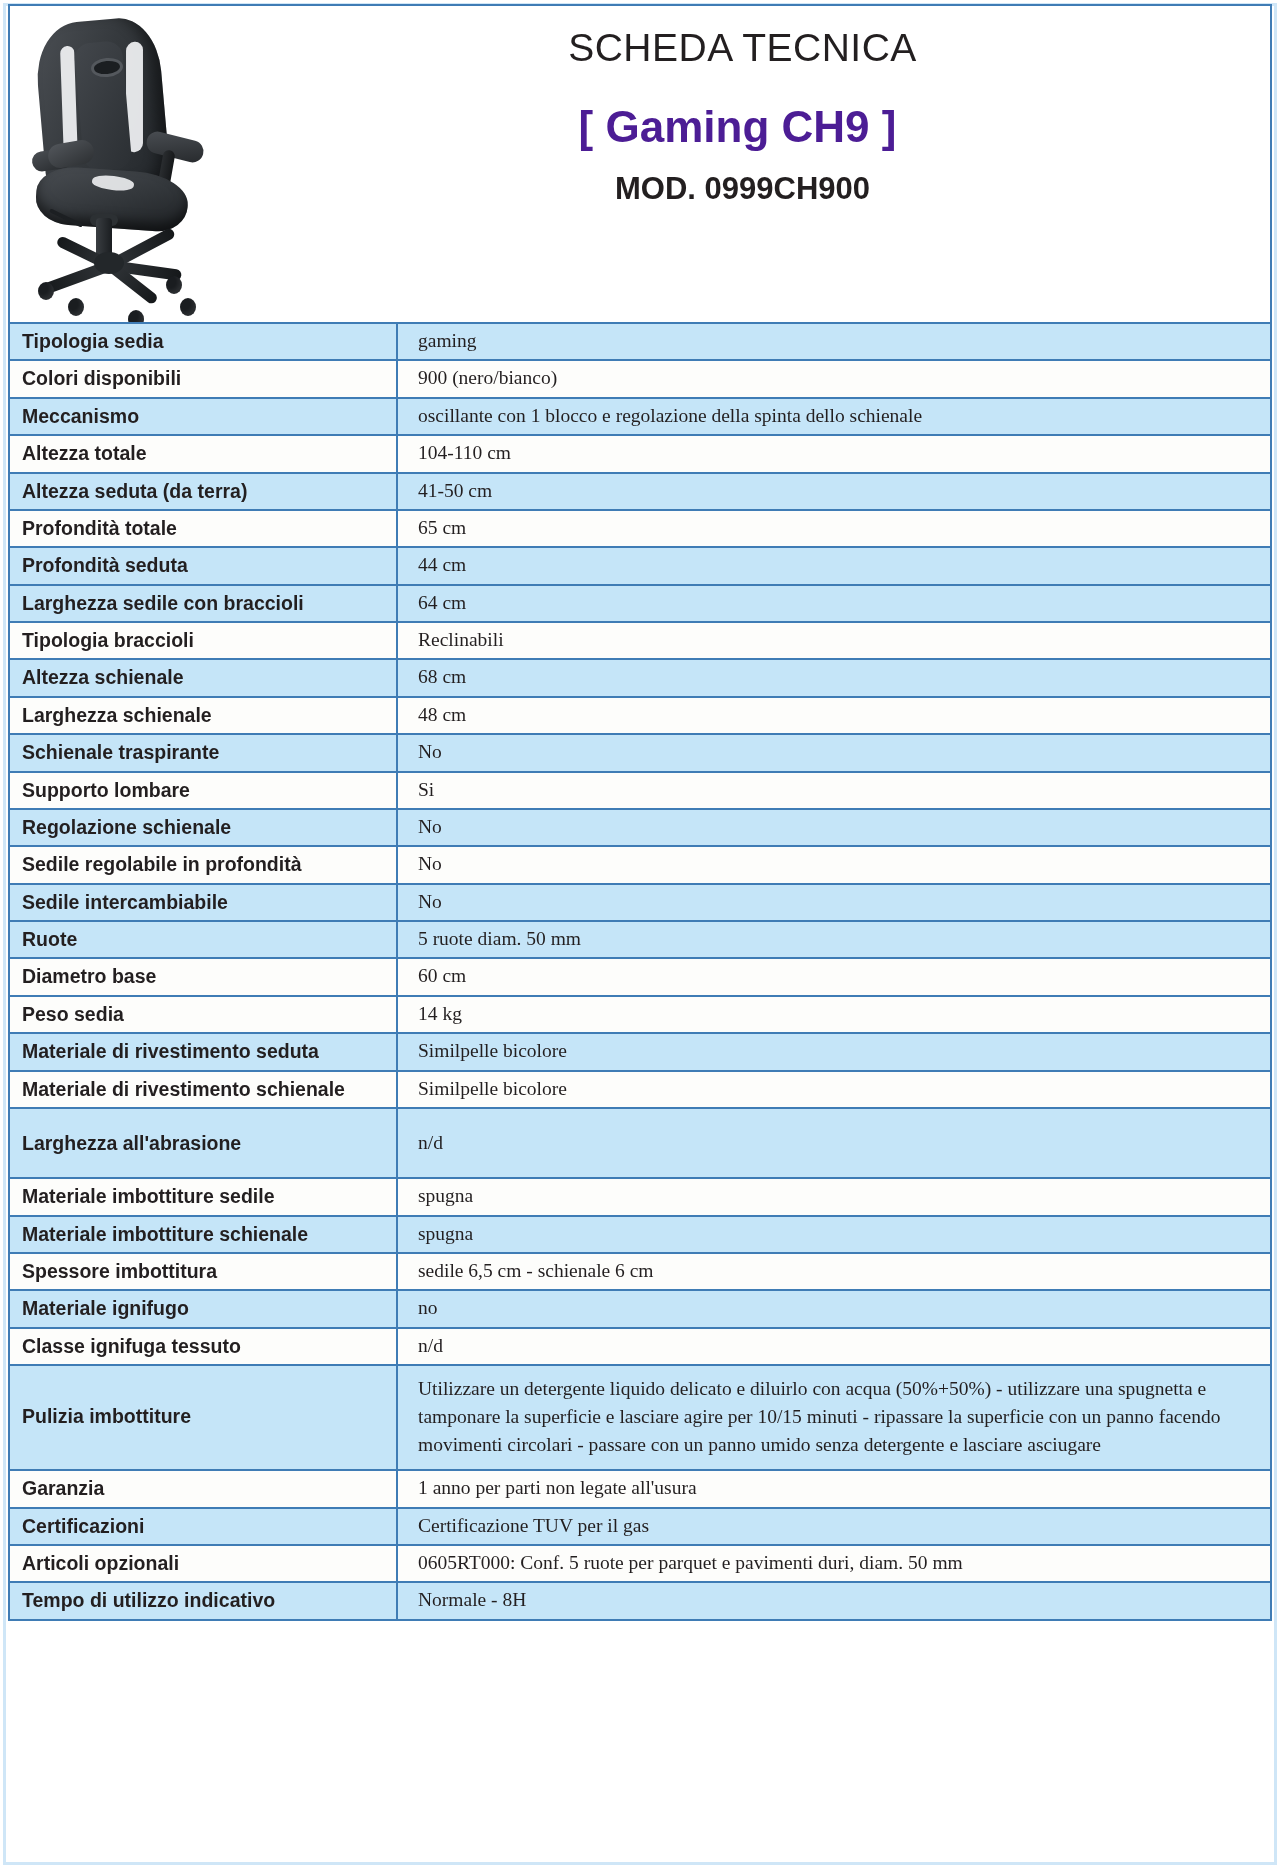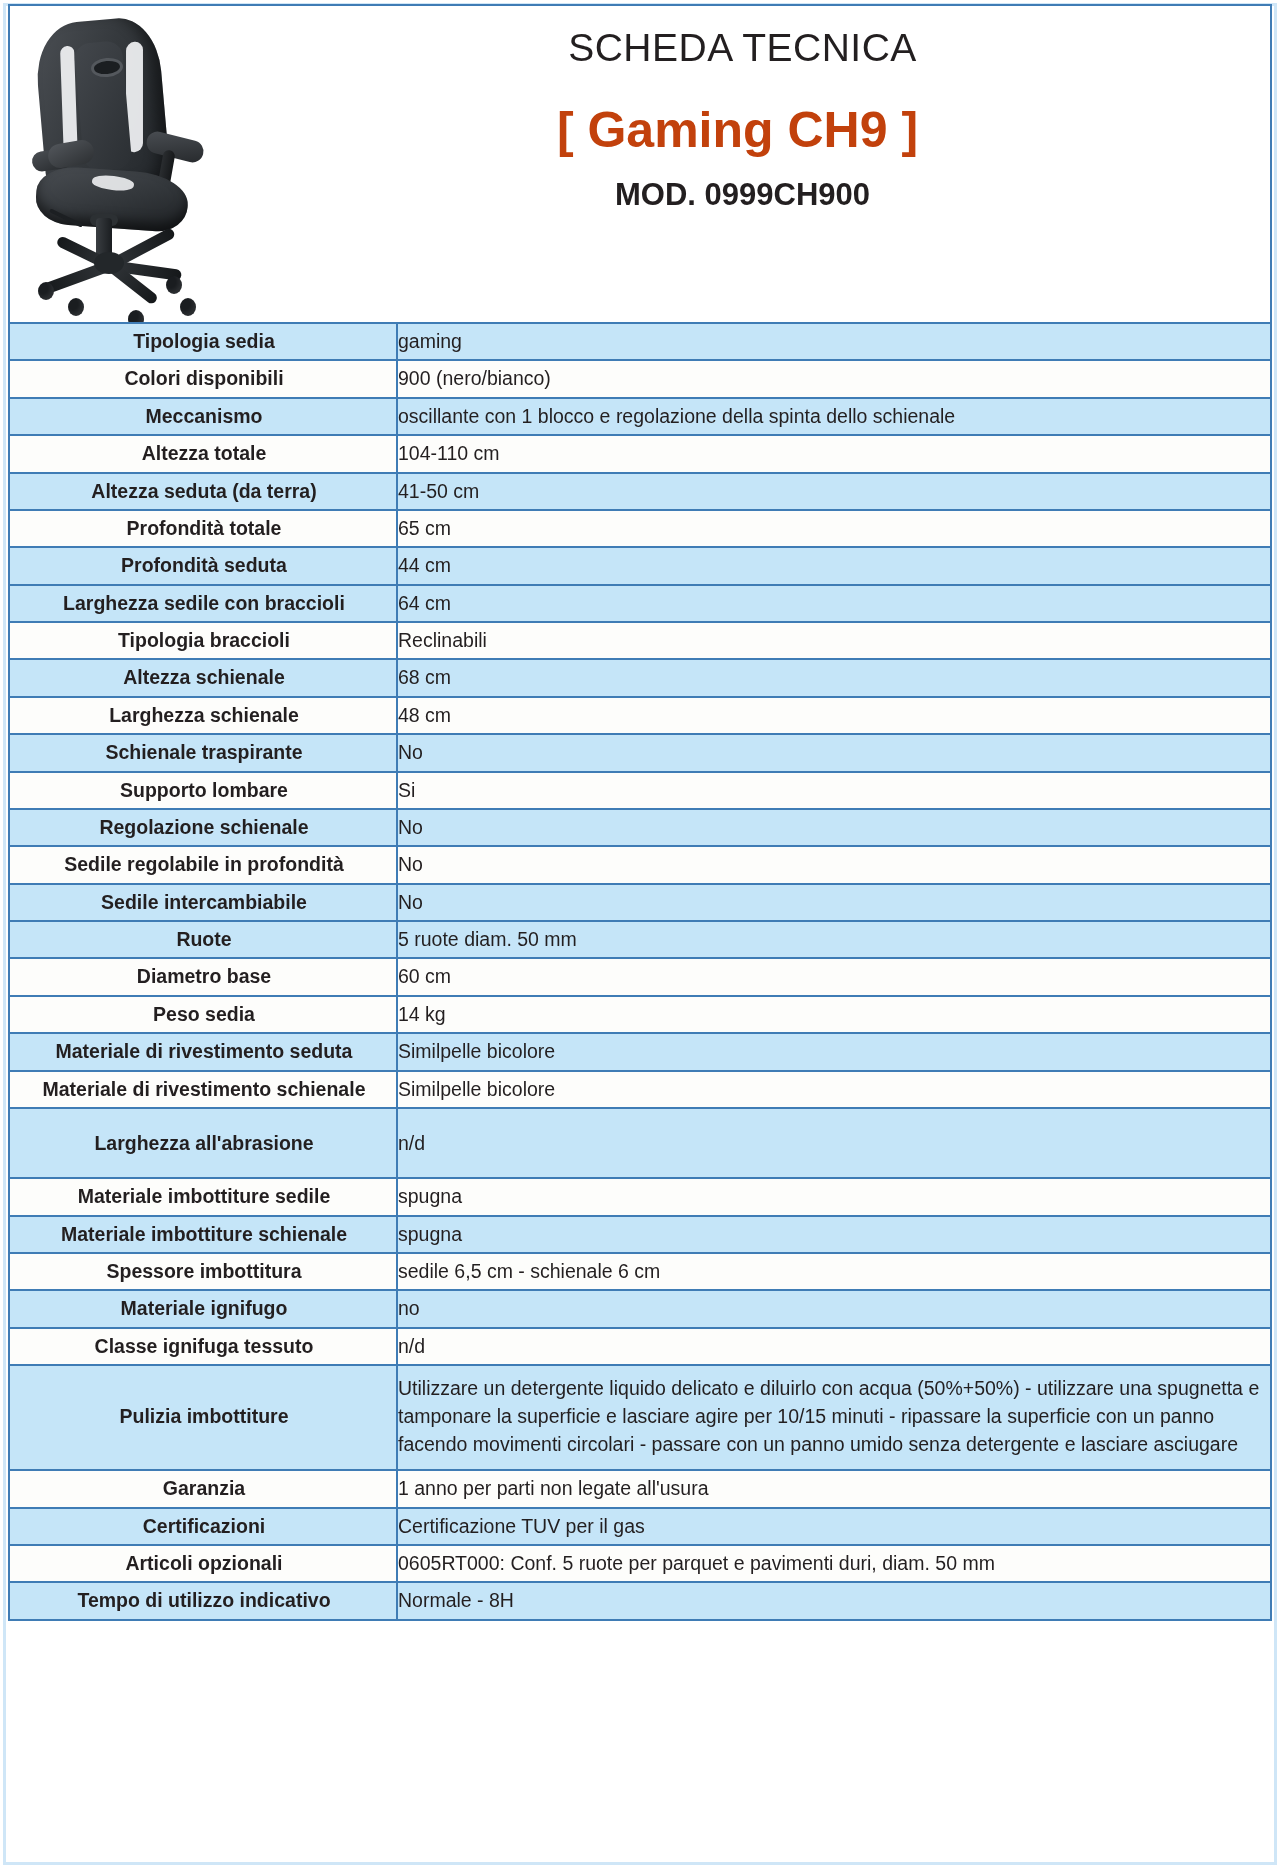--- a/index.html
+++ b/index.html
@@ -79,23 +79,23 @@
   .t-scheda {
     font-size: 39px;
     font-weight: normal;
     letter-spacing: 0.5px;
     color: #231f20;
     line-height: 1.05;
     margin: 0 0 36px 0;
     white-space: nowrap;
   }
   .t-model {
-    font-size: 50px;
+    font-size: 44px;
     font-weight: bold;
-    color: #c2410c;
+    color: #4c1d95;
     line-height: 1;
     margin: 0 10px 16px 0;
     white-space: nowrap;
   }
   .t-mod {
     font-size: 31px;
     font-weight: bold;
     color: #231f20;
     line-height: 1;
     margin: 8px;
@@ -279,25 +279,25 @@
     vertical-align: middle;
     font-size: 19.5px;
     color: #231f20;
     line-height: 1.25;
   }
   table.specs td.k {
     width: 364px;
     font-weight: bold;
     padding: 5px 10px 6px 12px;
     border-right: 2px solid #3f7cb5;
-    text-align: center;
   }
   table.specs td.v {
-    padding: 5px 10px 6px 0;
+    padding: 5px 10px 6px 20px;
     font-weight: normal;
+    font-family: Liberation Serif, serif;
   }
   tr.alt td { background: #c5e5f8; }
   tr.plain td { background: #fdfdfb; }
   tr.tall td.k, tr.tall td.v { padding-top: 22px; padding-bottom: 22px; }
   tr.para td.v {
     padding-top: 9px;
     padding-bottom: 11px;
     line-height: 1.42;
   }
   tr.para td.k { padding-top: 9px; padding-bottom: 11px; }

